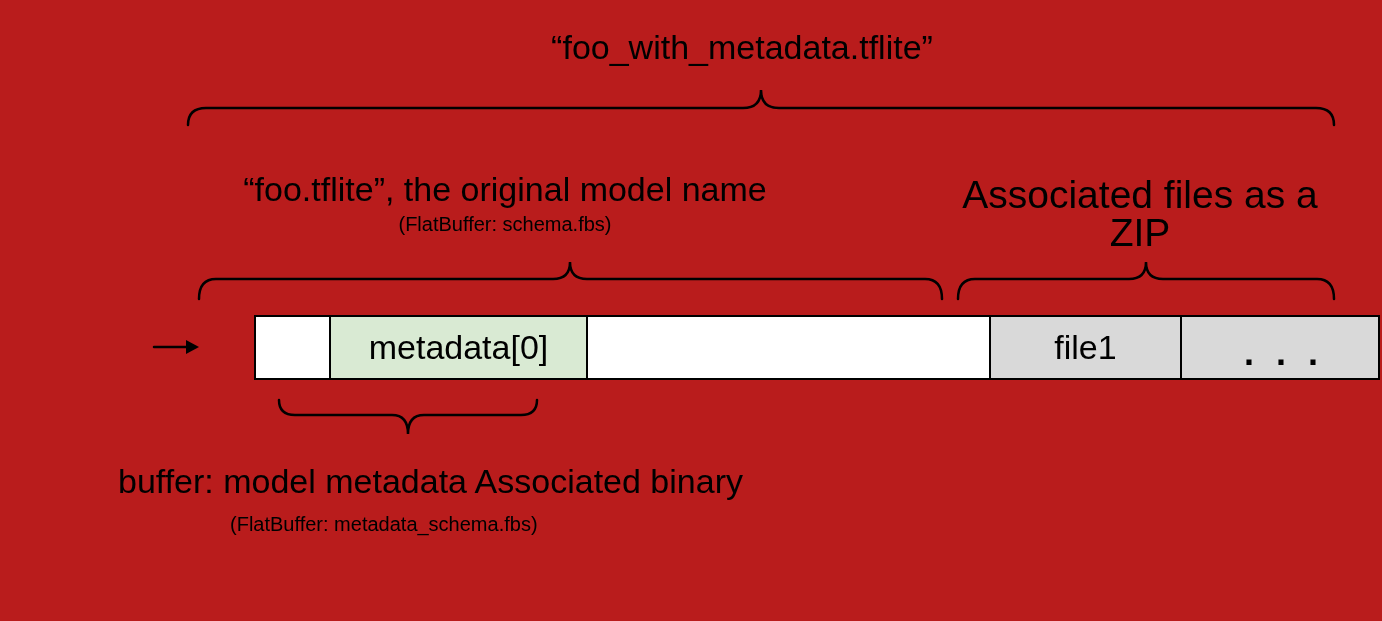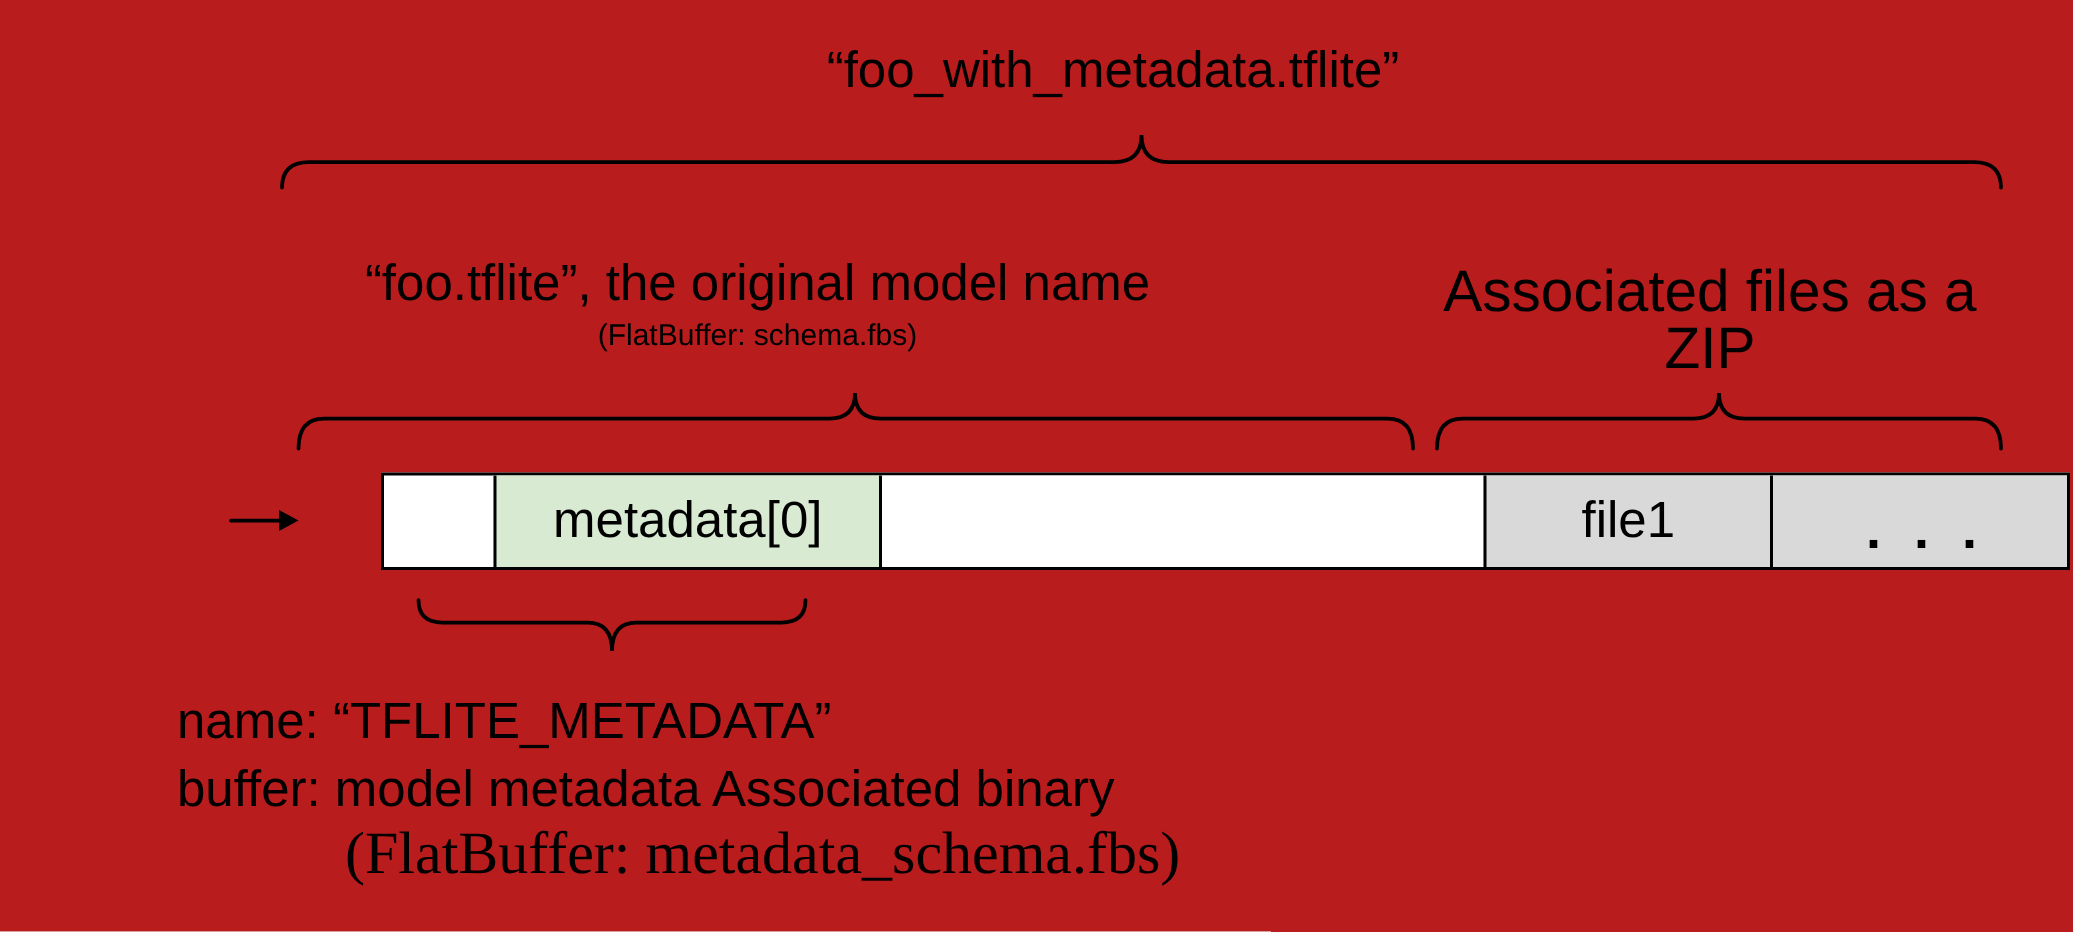--- a/index.html
+++ b/index.html
@@ -39,21 +39,21 @@
   .seg-2 { width:257px; background:var(--metadata-fill,#d9ead3); }
   .seg-3 { width:403px; background:#fff; }
   .seg-4 { width:191px; background:var(--file-fill,#d9d9d9); }
   .seg-5 { flex:1; background:var(--file-fill,#d9d9d9); }
   .seg-5 .dots {
     font-weight:700; letter-spacing:22px; margin-left:24px;
     transform:translateY(5px); font-size:36px;
   }
 
   .note { left:118px; top:459px; font-size:34px; line-height:45px; white-space:nowrap; }
-  .note .sub { font-size:40px; line-height:40px; padding-left:112px;font-family:Liberation Serif, serif; }
+  .note .sub { font-size:20px; line-height:40px; padding-left:112px; }
 
   svg.brace, svg.arrow { position:absolute; overflow:visible; }
   svg path, svg line { stroke:var(--stroke,#000); stroke-width:2.5; fill:none; stroke-linecap:round; }
   svg polygon { fill:var(--stroke,#000); stroke:none; }
 </style>
 </head>
 <body>
 
 <div class="canvas">
 
@@ -92,18 +92,17 @@
     <div class="seg seg-5">
       <span class="dots">...</span>
     </div>
   </div>
 
   <svg class="brace" style="left:278px; top:399px;" width="260" height="38" viewBox="0 0 260 38">
     <path d="M1,1 Q1,16 17,16 L114,16 Q130,16 130,35 Q130,16 146,16 L243,16 Q259,16 259,1"></path>
   </svg>
 
   <div class="abs note">
-    <div>name: “TFLITE_METADATA”</div>
     <div>buffer: model metadata Associated binary</div>
     <div class="sub">(FlatBuffer: metadata_schema.fbs)</div>
   </div>
 
 </div>
 
 </body></html>

